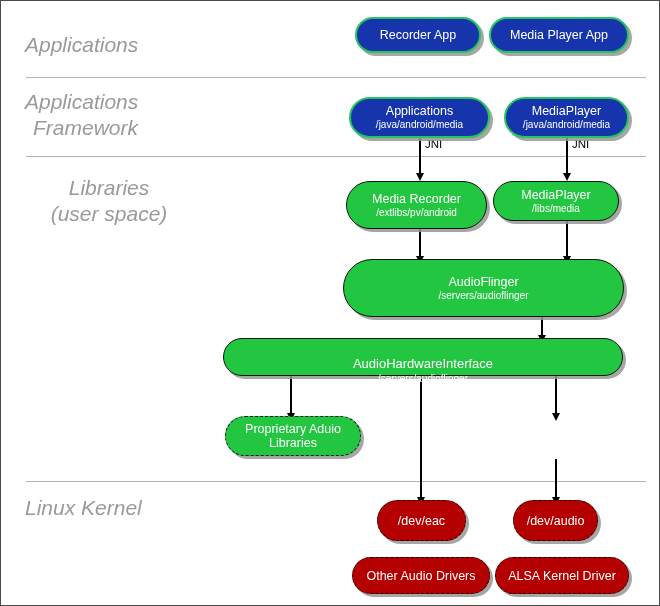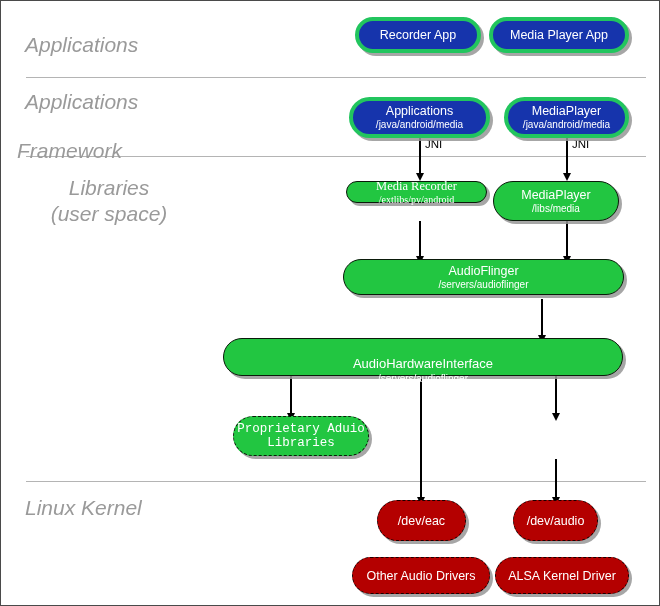--- a/index.html
+++ b/index.html
@@ -76,39 +76,39 @@
   .node .t1 {
     font-size: 12.5px;
     white-space: nowrap;
   }
   .node .t2 {
     font-size: 10px;
     white-space: nowrap;
     margin-top: 1px;
     text-align: right;
   }
-  .node.blue  { background: #1634ac; border: 4px solid #22c55e; }
+  .node.blue  { background: #1634ac; border: 2px solid #22c55e; }
   .node.green { background: #22c641; border: 1px solid #0a1a0a; }
   .node.red   { background: #b40000; border: 1px solid #1a0000; }
   .node.dashed { border-style: dashed; border-width: 1.5px; }
   .node.big .t1 { font-size: 13px; margin-top: 27px; }
 </style>
 </head>
 <body>
 
 <div id="canvas">
 
   <div class="divider" style="left:25px; top:76px; width:620px;"></div>
   <div class="divider" style="left:25px; top:155px; width:620px;"></div>
   <div class="divider" style="left:25px; top:480px; width:620px;"></div>
 
   <div class="layer-label" style="left:24px; top:31px;">Applications</div>
 
   <div class="layer-label" style="left:24px; top:88px;">Applications</div>
-  <div class="layer-label" style="left:16px; top:114px;margin-top:23px;">Framework</div>
+  <div class="layer-label" style="left:32px; top:114px;">Framework</div>
 
   <div class="layer-label center" style="left:18px; top:174px; width:180px;">Libraries</div>
   <div class="layer-label center" style="left:18px; top:200px; width:180px;">(user space)</div>
 
   <div class="layer-label" style="left:24px; top:494px;">Linux Kernel</div>
 
   <div class="conn" style="left:418px; top:137px; height:37px;"></div>
   <div class="arrowhead" style="left:414.5px; top:172px;"></div>
   <div class="conn-label" style="left:424px; top:137px;">JNI</div>
 
@@ -148,41 +148,41 @@
   <div class="node blue" style="left:348px; top:96px; width:141px; height:41px;">
     <div class="t1">Applications</div>
     <div class="t2">/java/android/media</div>
   </div>
 
   <div class="node blue" style="left:503px; top:96px; width:125px; height:41px;">
     <div class="t1">MediaPlayer</div>
     <div class="t2">/java/android/media</div>
   </div>
 
-  <div class="node green" style="left:345px; top:180px; width:141px; height:22px;font-family:Liberation Serif, serif;">
+  <div class="node green" style="left:345px; top:180px; width:141px; height:48px;">
     <div class="t1">Media Recorder</div>
     <div class="t2">/extlibs/pv/android</div>
   </div>
 
   <div class="node green" style="left:492px; top:180px; width:126px; height:40px;">
     <div class="t1">MediaPlayer</div>
     <div class="t2">/libs/media</div>
   </div>
 
-  <div class="node green" style="left:342px; top:258px; width:281px; height:36px;">
+  <div class="node green" style="left:342px; top:258px; width:281px; height:58px;">
     <div class="t1">AudioFlinger</div>
     <div class="t2">/servers/audioflinger</div>
   </div>
 
   <div class="node green big" style="left:222px; top:337px; width:400px; height:38px;">
     <div class="t1">AudioHardwareInterface</div>
     <div class="t2">/servers/audioflinger</div>
   </div>
 
-  <div class="node green dashed" style="left:232px; top:415px; width:136px; height:40px;font-family:Liberation Mono, monospace;">
+  <div class="node green dashed" style="left:224px; top:415px; width:136px; height:40px;">
     <div class="t1">Proprietary Aduio</div>
     <div class="t1">Libraries</div>
   </div>
 
 
   <div class="node red dashed" style="left:376px; top:499px; width:89px; height:41px;">
     <div class="t1">/dev/eac</div>
   </div>
 
   <div class="node red dashed" style="left:351px; top:556px; width:138px; height:37px;">

